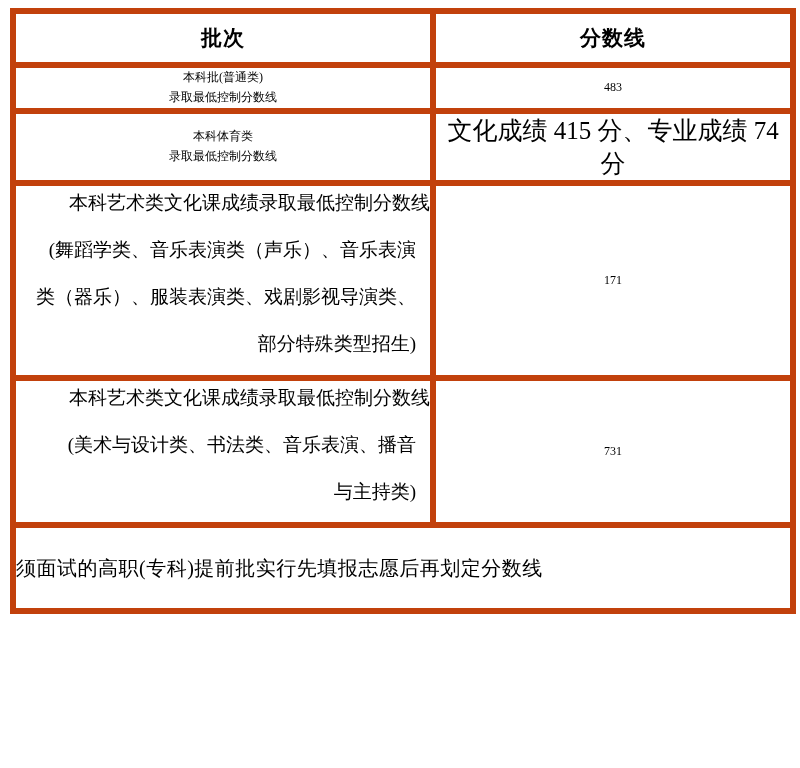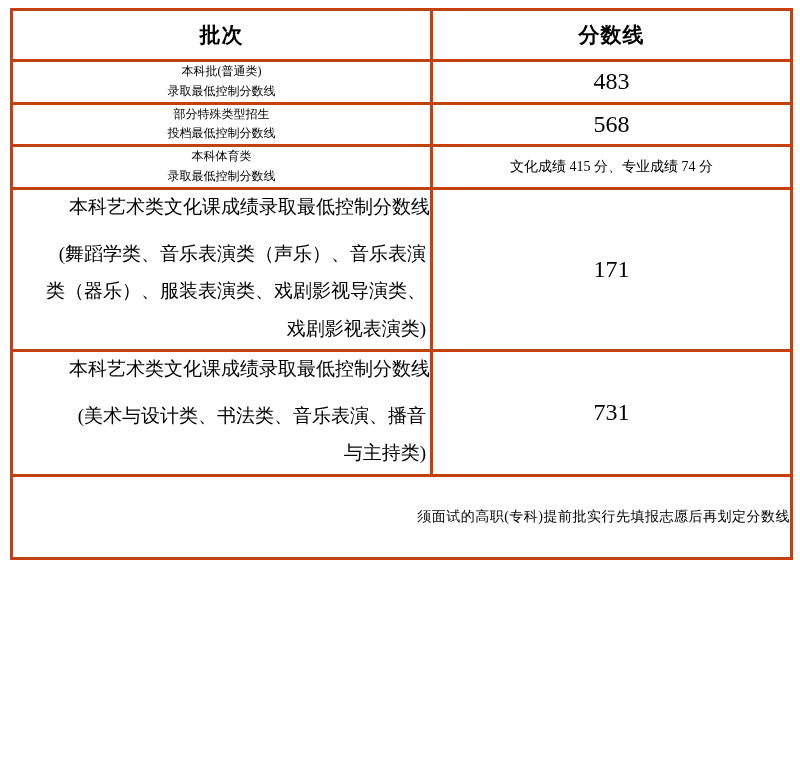--- a/index.html
+++ b/index.html
@@ -20,21 +20,21 @@
     box-sizing: border-box;
     padding: 8px 10px 10px 10px;
   }
   table.score-table {
     width: 780px;
     border-collapse: collapse;
     table-layout: fixed;
   }
   table.score-table td,
   table.score-table th {
-    border: 3px solid #c2410c;
+    border: 6px solid #c2410c;
     padding: 0;
     vertical-align: middle;
   }
   .col-left { width: 420px; }
   .col-right { width: 360px; }
 
   .head-cell {
     text-align: center;
     font-weight: bold;
     font-size: 21px;
@@ -43,41 +43,41 @@
     line-height: 48px;
   }
   .center-cell {
     text-align: center;
     font-size: 12px;
     line-height: 1.65;
     padding: 14px 6px;
   }
   .score-cell {
     text-align: center;
-    font-size: 24px;
+    font-size: 12px;
     padding: 10px 6px;
   }
   .score-cell.small {
-    font-size: 14px;
+    font-size: 25px;
   }
   .left-cell {
     text-align: right;
     font-size: 19px;
     line-height: 1.75;
     padding: 12px 10px 14px 10px;
   }
   .left-cell .title-line {
     margin-bottom: 14px;
   }
   .left-cell .detail-line {
-    margin: 4px;
+    margin: 14px;
   }
   .footer-cell {
-    text-align: right;
-    font-size: 14px;
+    text-align: left;
+    font-size: 20px;
     height: 80px;
     line-height: 80px;
     letter-spacing: 0.5px;
   }
   .nowrap-line { display: block; }
 </style>
 </head>
 <body>
 
 <div class="page">
@@ -94,42 +94,35 @@
 
       <tr>
         <td class="center-cell">
           <span class="nowrap-line">本科批(普通类)</span>
           <span class="nowrap-line">录取最低控制分数线</span>
         </td>
         <td class="score-cell">483</td>
       </tr>
 
 
-      <tr>
-        <td class="center-cell">
-          <span class="nowrap-line">部分特殊类型招生</span>
-          <span class="nowrap-line">投档最低控制分数线</span>
-        </td>
-        <td class="score-cell">568</td>
-      </tr>
 
       <tr>
         <td class="center-cell">
           <span class="nowrap-line">本科体育类</span>
           <span class="nowrap-line">录取最低控制分数线</span>
         </td>
         <td class="score-cell small">文化成绩 415 分、专业成绩 74 分</td>
       </tr>
 
       <tr>
         <td class="left-cell">
           <div class="title-line">本科艺术类文化课成绩录取最低控制分数线</div>
           <div class="detail-line">(舞蹈学类、音乐表演类（声乐）、音乐表演</div>
           <div class="detail-line">类（器乐）、服装表演类、戏剧影视导演类、</div>
-          <div class="detail-line">戏剧影视表演类)</div>
+          <div class="detail-line">部分特殊类型招生)</div>
         </td>
         <td class="score-cell">171</td>
       </tr>
 
       <tr>
         <td class="left-cell">
           <div class="title-line">本科艺术类文化课成绩录取最低控制分数线</div>
           <div class="detail-line">(美术与设计类、书法类、音乐表演、播音</div>
           <div class="detail-line">与主持类)</div>
         </td>

